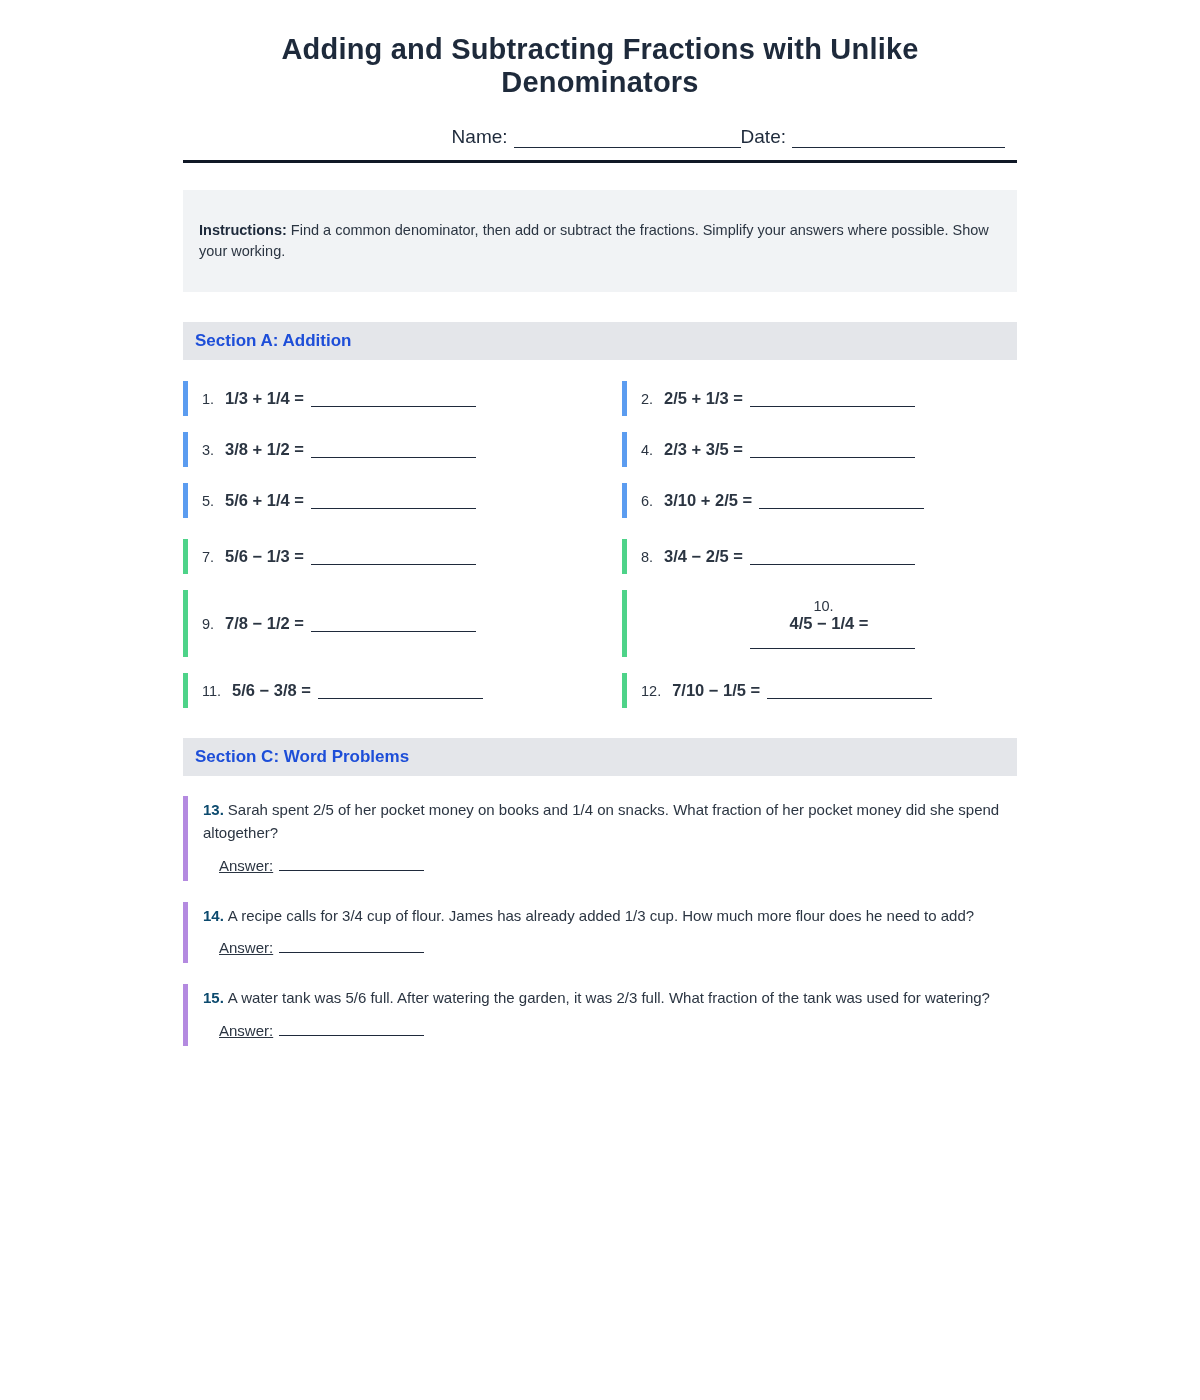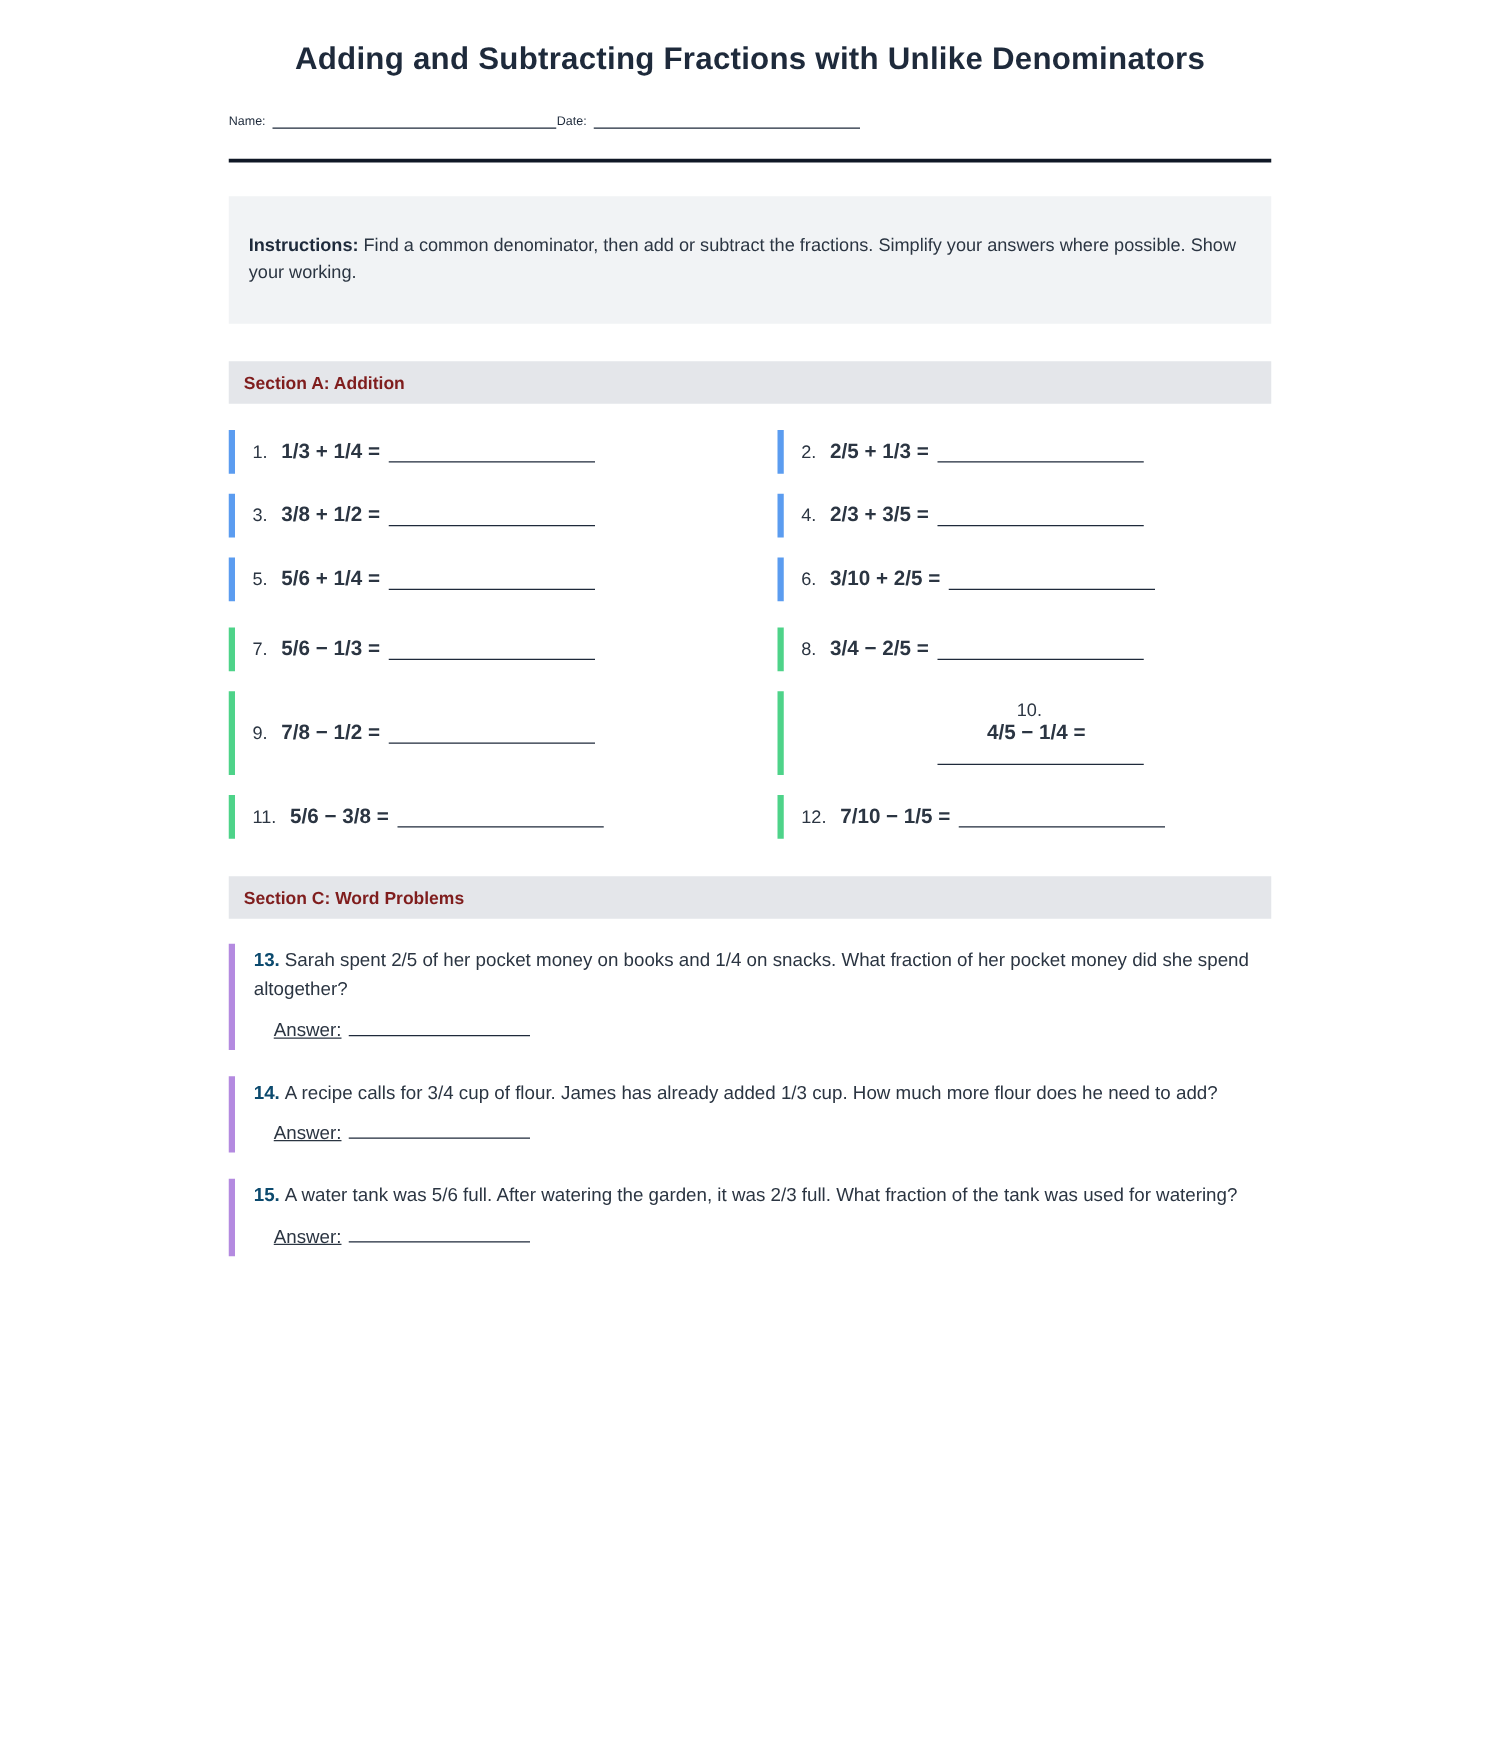--- a/index.html
+++ b/index.html
@@ -6,45 +6,45 @@
   html, body { background: #ffffff; }
   body {
     width: 1200px; height: 1400px;
     font-family: "Liberation Sans", sans-serif;
     color: #2b3542;
     position: relative;
   }
   .page { width: 834px; margin: 0 auto; padding-top: 33px; }
 
   .title {
-    text-align: center; font-size: 25px; font-weight: bold;
+    text-align: center; font-size: 29px; font-weight: bold;
     color: #1e2a3b; margin-bottom: 27px; letter-spacing: 0.2px;
   }
 
   .meta-row {
-    display: flex; justify-content: flex-start; align-items: flex-end;
-    font-size: 10px; color: #1e2a3b;
-    padding-bottom: 24px; border-bottom: 3px solid #101826;
+    display: flex; justify-content: flex-end; align-items: flex-end;
+    font-size: 19px; color: #1e2a3b;
+    padding-bottom: 12px; border-bottom: 3px solid #101826;
   }
   .meta-group { display: flex; align-items: flex-end; }
   .meta-label { margin-right: 6px; }
   .meta-line { display: inline-block; border-bottom: 1.5px solid #1e2a3b; height: 14px; }
   .name-line { width: 227px; }
   .date-group { margin-right: 12px; }
   .date-line { width: 213px; }
 
   .instructions {
     margin-top: 27px; background: #f1f3f5; padding: 30px 16px;
     font-size: 14.5px; line-height: 1.45; color: #2b3542;
   }
   .instructions b { color: #1e2a3b; }
 
   .section-header {
     margin-top: 30px; background: #e4e6ea; padding: 9px 12px;
-    font-size: 14px; font-weight: bold; color: #7f1d1d;
+    font-size: 17px; font-weight: bold; color: #1d4ed8;
   }
 
   .problems-grid {
     display: grid; grid-template-columns: 1fr 1fr;
     column-gap: 44px; row-gap: 16px; margin-top: 21px;
   }
   .problem {
     display: flex; align-items: center;
     border-left: 5px solid #999; padding: 8px 0 8px 14px;
     font-size: 16.5px; color: #2b3542;

